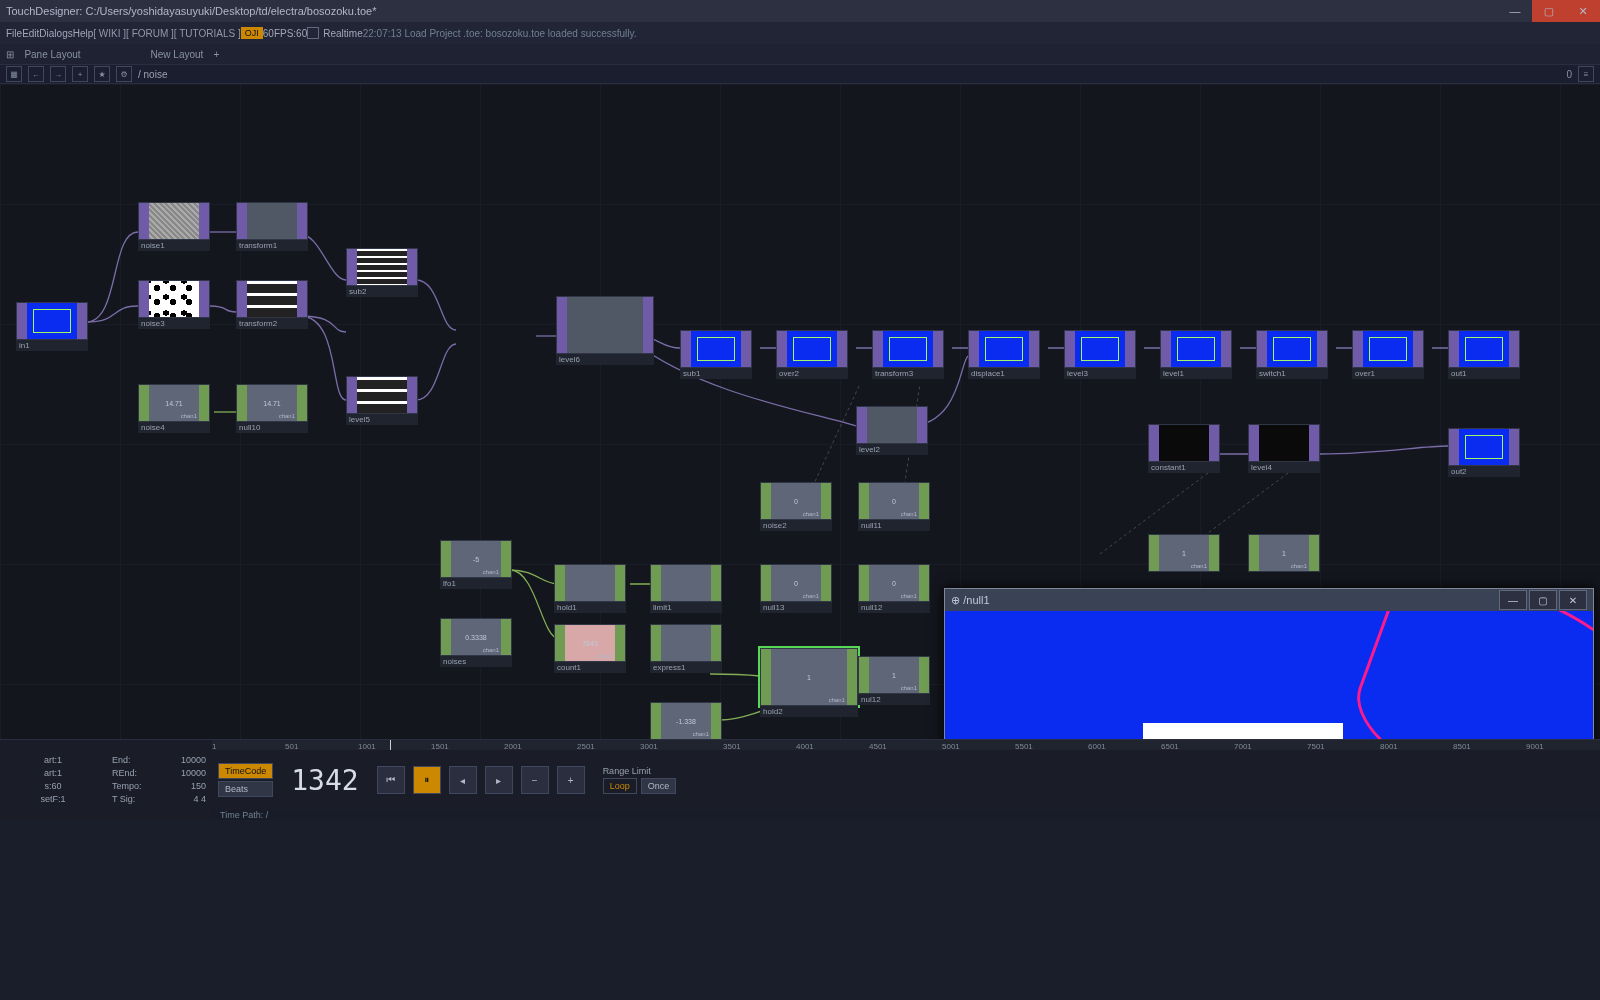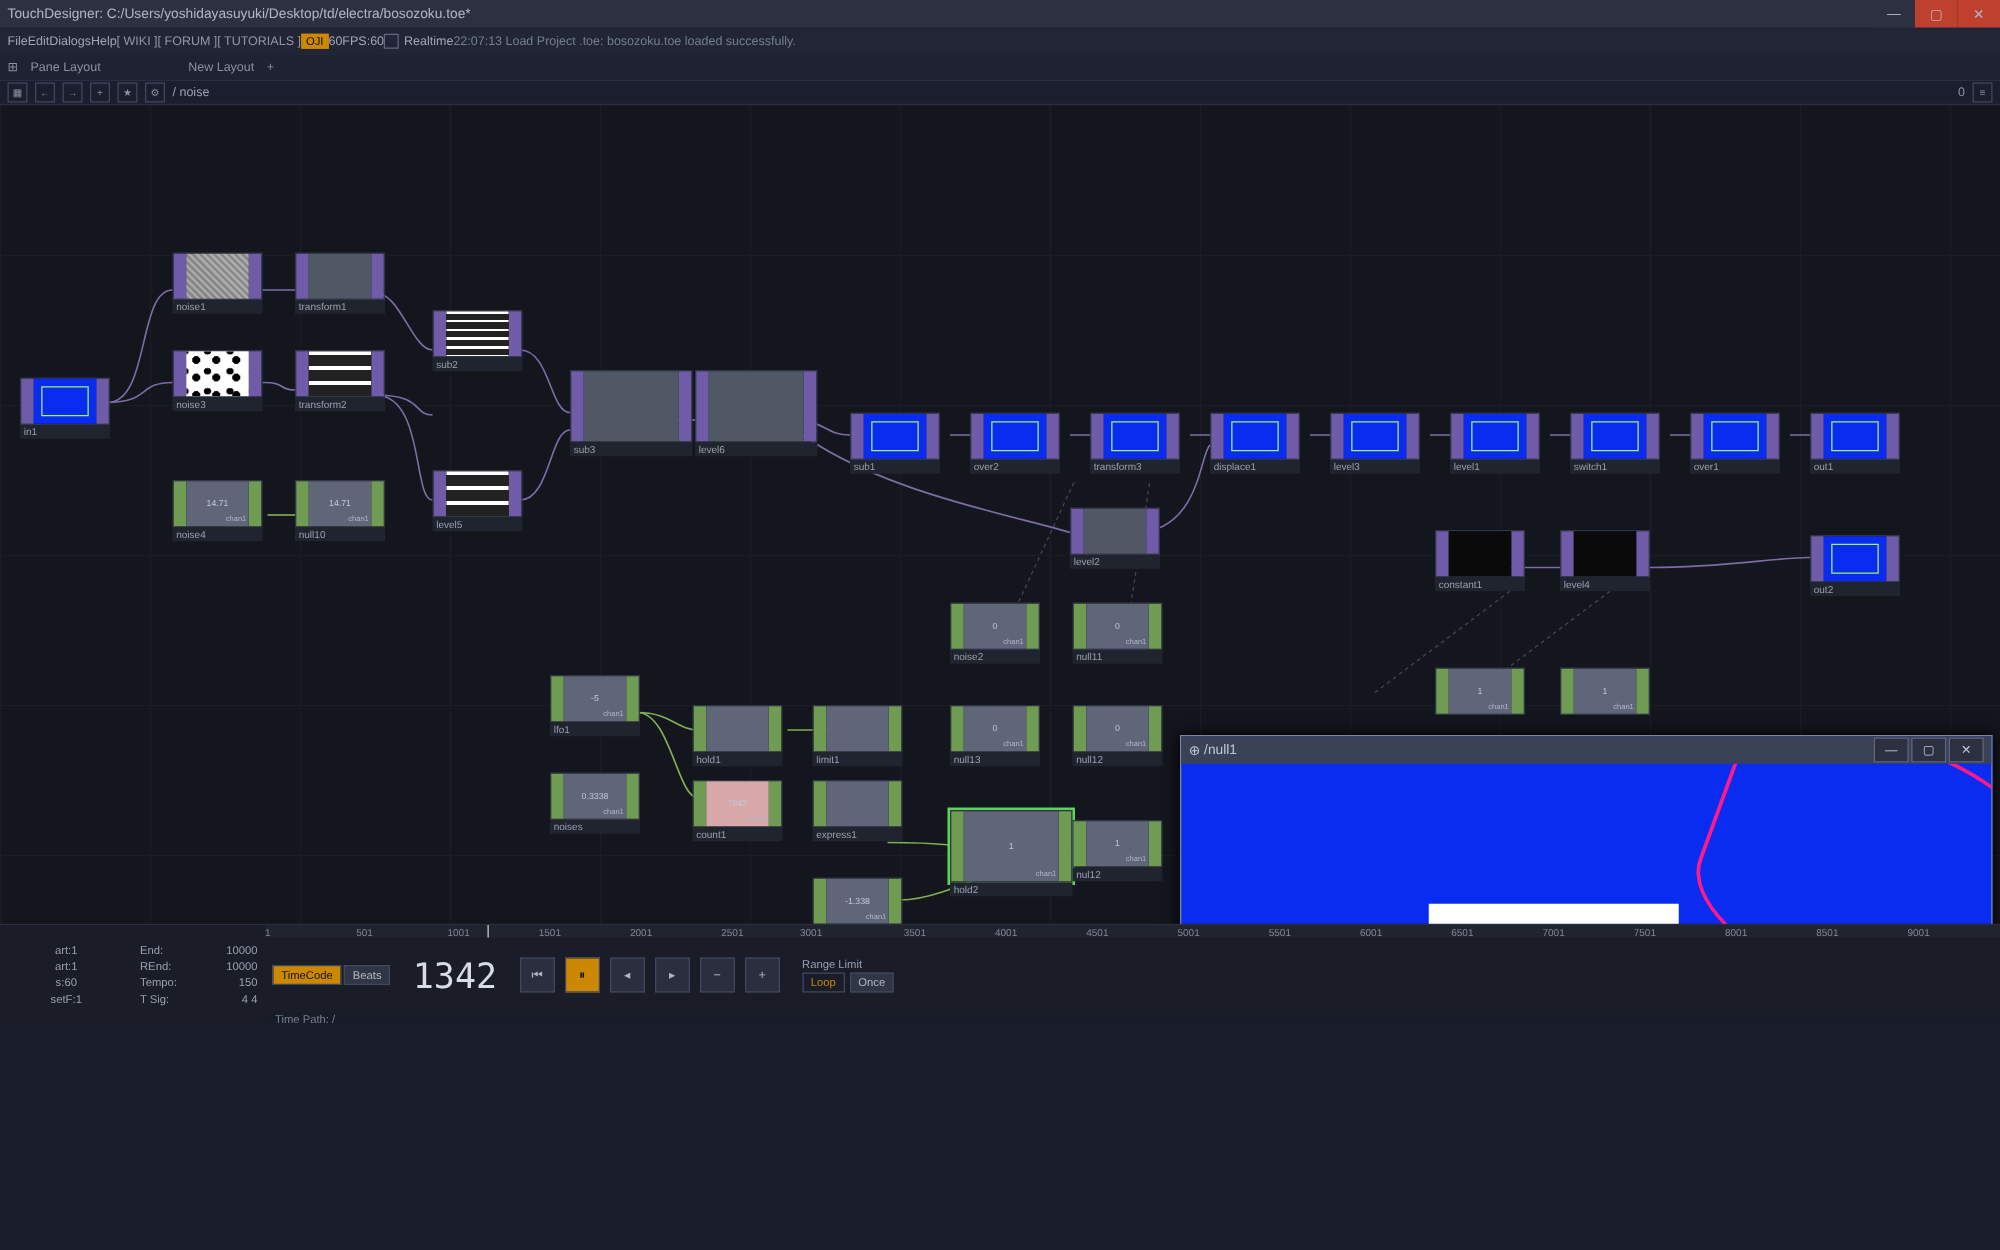--- a/index.html
+++ b/index.html
@@ -205,28 +205,20 @@
         <div class="label">transform2</div>
       </div>
 <div class="node" style="left:346px;top:164px">
         <div class="tile">
           <div class="handle"></div>
           <div class="thumb smalllines"></div>
           <div class="handle"></div>
         </div>
         <div class="label">sub2</div>
       </div>
-<div class="node big" style="left:456px;top:212px">
-        <div class="tile">
-          <div class="handle"></div>
-          <div class="thumb gray"></div>
-          <div class="handle"></div>
-        </div>
-        <div class="label">sub3</div>
-      </div>
 <div class="node big" style="left:556px;top:212px">
         <div class="tile">
           <div class="handle"></div>
           <div class="thumb gray"></div>
           <div class="handle"></div>
         </div>
         <div class="label">level6</div>
       </div>
 <div class="node" style="left:346px;top:292px">
         <div class="tile">
@@ -603,21 +595,21 @@
       <div>
             <span>Tempo:</span>
             <span>150</span>
           </div>
       <div>
             <span>T Sig:</span>
             <span>4    4</span>
           </div>
     </div>
     <div class="tl-right">
-      <div style="display:flex;flex-direction:row;gap:2px">
+      <div style="display:flex;flex-direction:column;gap:2px">
         <span class="tl-btn act">TimeCode</span>
         <span class="tl-btn">Beats</span>
       </div>
       <span class="tl-frame">1342</span>
       <span class="tl-pbtn">⏮</span>
       <span class="tl-pbtn play">⏸</span>
       <span class="tl-pbtn">◂</span>
       <span class="tl-pbtn">▸</span>
       <span class="tl-pbtn">−</span>
       <span class="tl-pbtn">+</span>

